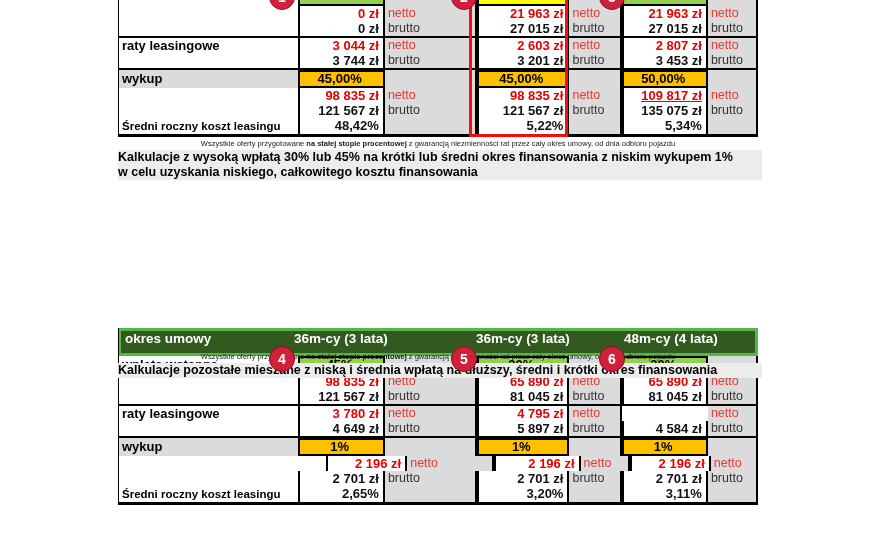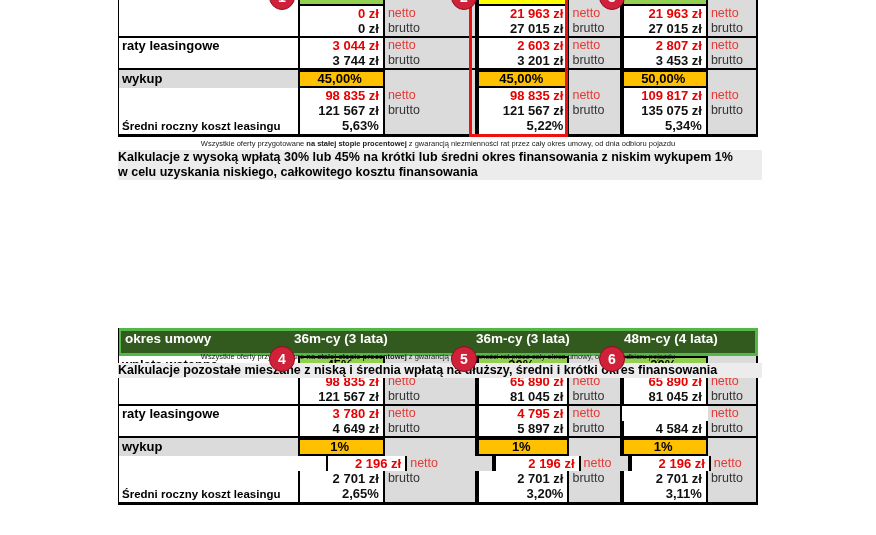--- a/index.html
+++ b/index.html
@@ -98,35 +98,35 @@
       <div class="c-nb net" style="line-height: 18px;"></div>
       <div class="c-vc val pct" style="line-height: 14px; background: rgb(255, 192, 0);">50,00%</div>
       <div class="c-nc net" style="line-height: 18px;"></div>
     </div>
     <div class="row" style="height: 15px;">
       <div class="c-lab" style="line-height: 15px;"></div>
       <div class="c-va val red" style="line-height: 15px;">98 835 zł</div>
       <div class="c-na net w-netto" style="line-height: 15px;">netto</div>
       <div class="c-vb val red" style="line-height: 15px;">98 835 zł</div>
       <div class="c-nb net w-netto" style="line-height: 15px;">netto</div>
-      <div class="c-vc val red" style="line-height: 15px;">109 817 zł</div>
+      <div class="c-vc val red" style="line-height: 15px; text-decoration: underline;">109 817 zł</div>
       <div class="c-nc net w-netto" style="line-height: 15px;">netto</div>
     </div>
     <div class="row" style="height: 15px;">
       <div class="c-lab" style="line-height: 15px;"></div>
       <div class="c-va val blk" style="line-height: 15px;">121 567 zł</div>
       <div class="c-na net w-brutto" style="line-height: 15px;">brutto</div>
       <div class="c-vb val blk" style="line-height: 15px;">121 567 zł</div>
       <div class="c-nb net w-brutto" style="line-height: 15px;">brutto</div>
       <div class="c-vc val blk" style="line-height: 15px;">135 075 zł</div>
       <div class="c-nc net w-brutto" style="line-height: 15px;">brutto</div>
     </div>
     <div class="row" style="height: 16px;">
       <div class="c-lab sr-lab" style="line-height: 16px;">Średni roczny koszt leasingu</div>
-      <div class="c-va val blk" style="line-height: 16px;">5,63%</div>
+      <div class="c-va val blk" style="line-height: 16px;">48,42%</div>
       <div class="c-na net" style="line-height: 16px;"></div>
       <div class="c-vb val blk" style="line-height: 16px;">5,22%</div>
       <div class="c-nb net" style="line-height: 16px;"></div>
       <div class="c-vc val blk" style="line-height: 16px;">5,34%</div>
       <div class="c-nc net" style="line-height: 16px;"></div>
     </div>
     <div class="hr3"></div>
     <div class="vline"></div>
     <div class="badge" style="left: 151px; top: -4px;">1</div>
     <div class="badge" style="left: 333px; top: -4px;">2</div>

